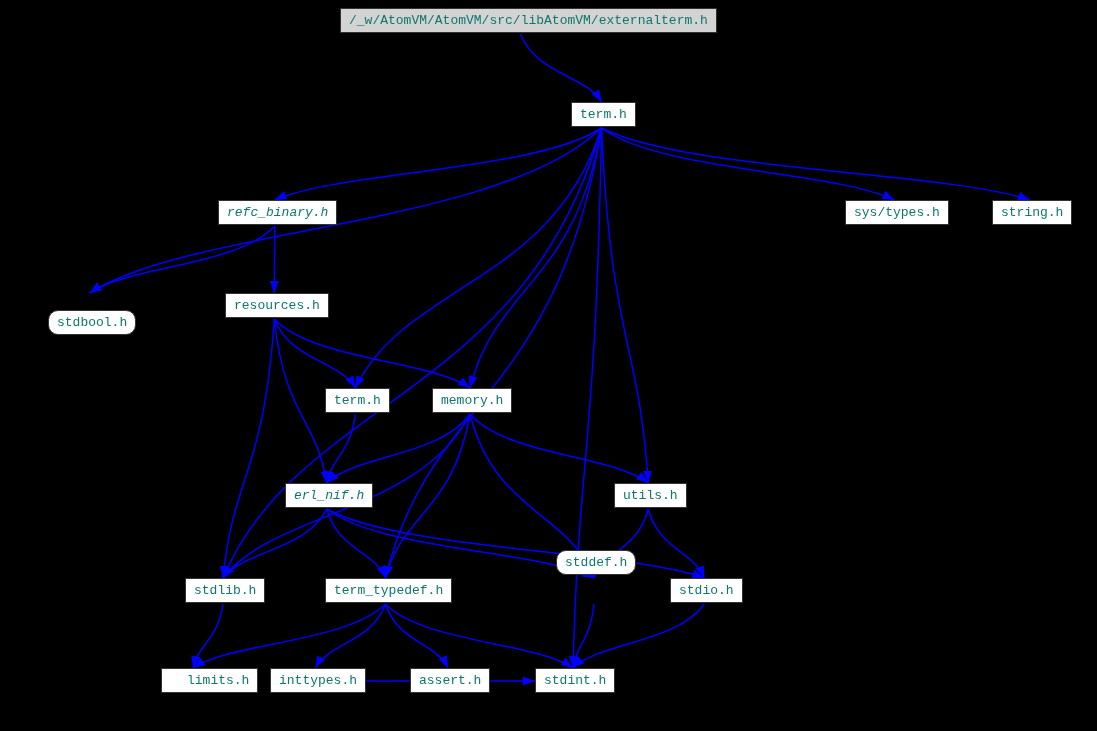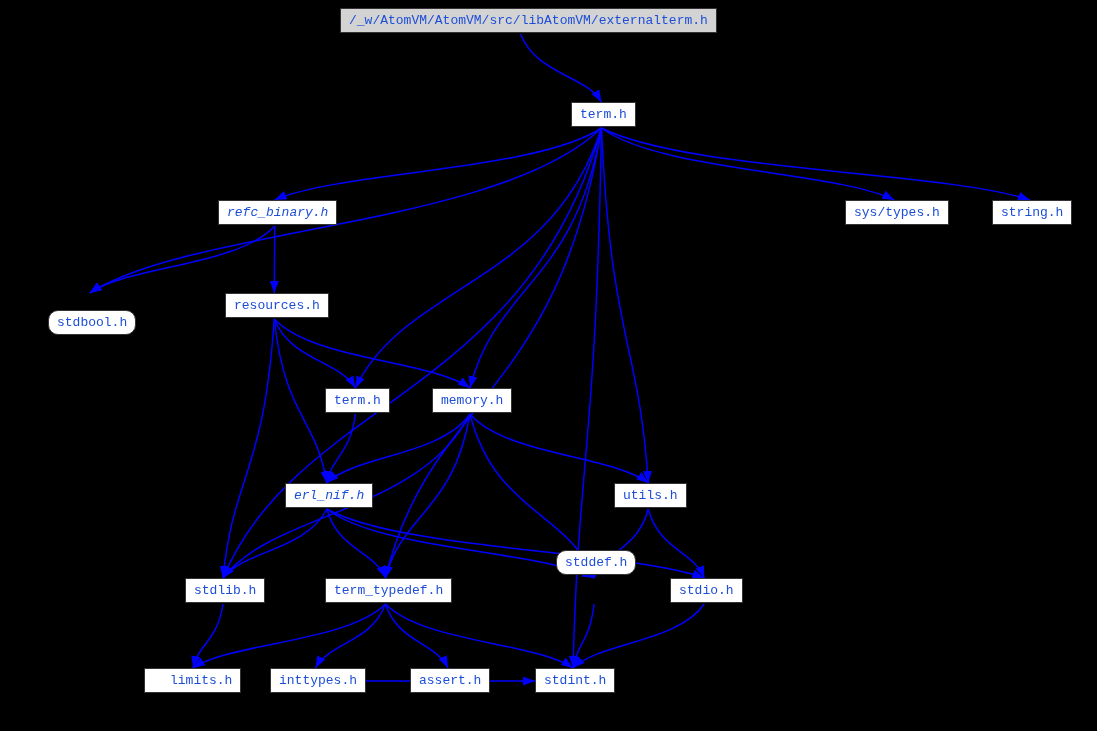--- a/index.html
+++ b/index.html
@@ -10,21 +10,21 @@
       overflow: hidden;
       position: relative;
       font-family: 'Courier New', monospace;
     }
     .node-box {
       position: absolute;
       background: #fff;
       border: 1px solid #333;
       padding: 4px 8px;
       font-size: 13px;
-      color: #1d4ed8;
+      color: #0f766e;
       white-space: nowrap;
       z-index: 10;
     }
     .node-box.gray-bg {
       background: #d3d3d3;
     }
     svg.arrows {
       position: absolute;
       top: 0; left: 0;
       width: 1097px;
@@ -88,16 +88,16 @@
 <div class="node-box" style="left: 48px; top: 310px; border-radius: 10px;">stdbool.h</div>
 <div class="node-box" style="left: 225px; top: 293px;">resources.h</div>
 <div class="node-box" style="left: 325px; top: 388px;">term.h</div>
 <div class="node-box" style="left: 432px; top: 388px;">memory.h</div>
 <div class="node-box" style="left: 285px; top: 483px; font-style: italic;">erl_nif.h</div>
 <div class="node-box" style="left: 614px; top: 483px;">utils.h</div>
 <div class="node-box" style="left: 185px; top: 578px;">stdlib.h</div>
 <div class="node-box" style="left: 325px; top: 578px;">term_typedef.h</div>
 <div class="node-box" style="left: 556px; top: 550px; border-radius: 10px;">stddef.h</div>
 <div class="node-box" style="left: 670px; top: 578px;">stdio.h</div>
-<div class="node-box" style="left: 144px; top: 668px; padding-left: 25px;">limits.h</div>
+<div class="node-box" style="left: 161px; top: 668px; padding-left: 25px;">limits.h</div>
 <div class="node-box" style="left: 270px; top: 668px;">inttypes.h</div>
 <div class="node-box" style="left: 410px; top: 668px;">assert.h</div>
 <div class="node-box" style="left: 535px; top: 668px;">stdint.h</div>
 
 </body></html>

